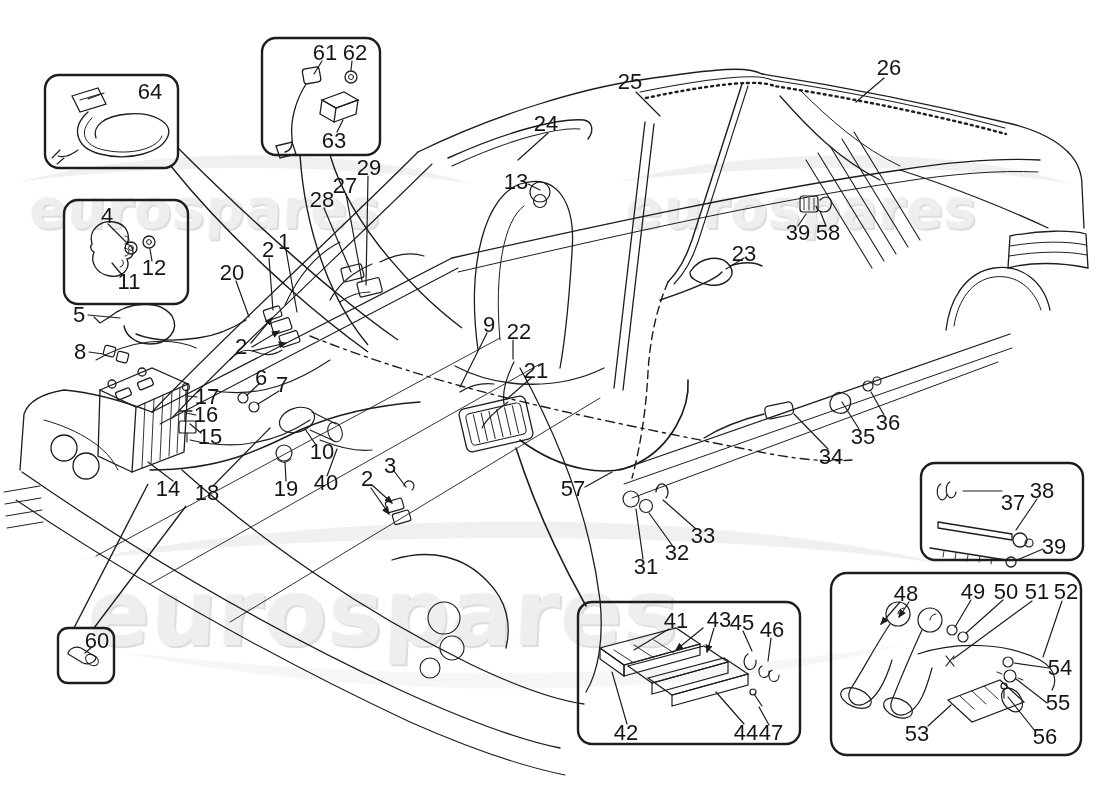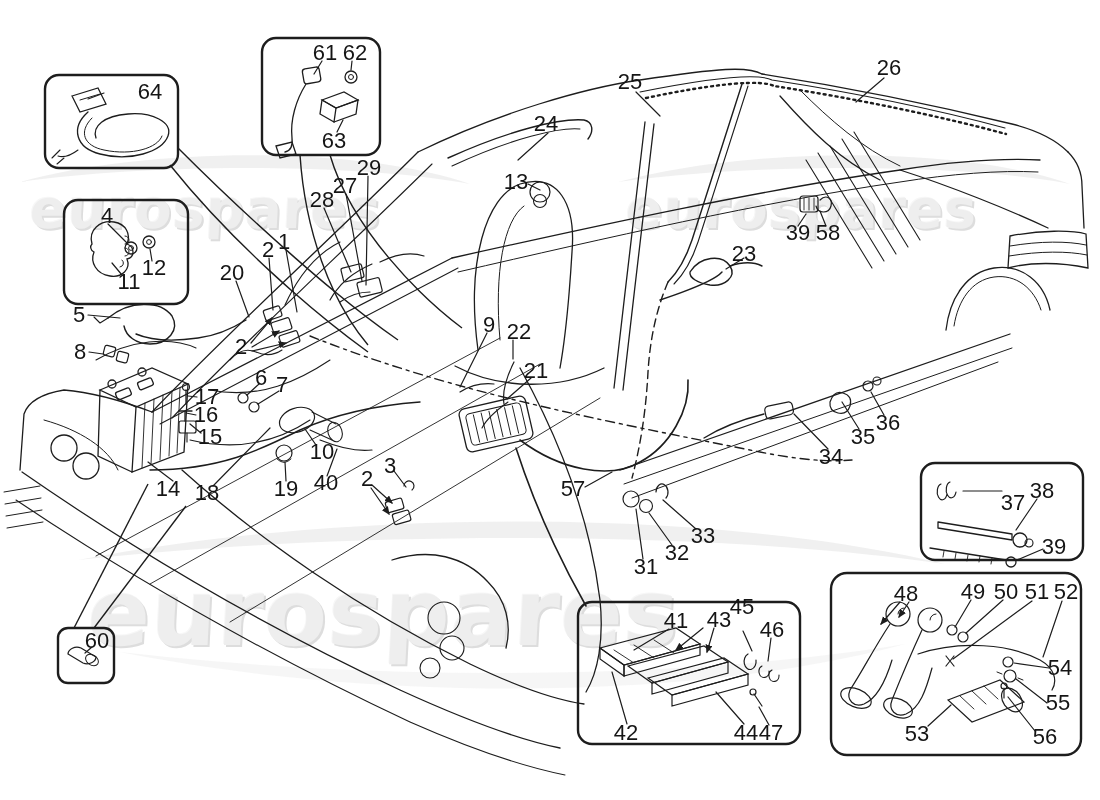--- a/index.html
+++ b/index.html
@@ -379,21 +379,21 @@
     <span class="callout" style="left: 334px; top: 141px;">63</span>
     <span class="callout" style="left: 107px; top: 216px;">4</span>
     <span class="callout" style="left: 154px; top: 268px;">12</span>
     <span class="callout" style="left: 129px; top: 282px;">11</span>
     <span class="callout" style="left: 97px; top: 641px;">60</span>
     <span class="callout" style="left: 1013px; top: 491px; margin-top: 12px;">37</span>
     <span class="callout" style="left: 1042px; top: 491px;">38</span>
     <span class="callout" style="left: 1054px; top: 547px;">39</span>
     <span class="callout" style="left: 676px; top: 621px;">41</span>
     <span class="callout" style="left: 711px; top: 620px; margin-left: 8px;">43</span>
-    <span class="callout" style="left: 742px; top: 607px;">45</span>
+    <span class="callout" style="left: 742px; top: 623px;">45</span>
     <span class="callout" style="left: 772px; top: 630px;">46</span>
     <span class="callout" style="left: 626px; top: 733px;">42</span>
     <span class="callout" style="left: 746px; top: 733px;">44</span>
     <span class="callout" style="left: 771px; top: 733px;">47</span>
     <span class="callout" style="left: 906px; top: 594px;">48</span>
     <span class="callout" style="left: 973px; top: 592px;">49</span>
     <span class="callout" style="left: 1006px; top: 592px;">50</span>
     <span class="callout" style="left: 1037px; top: 592px;">51</span>
     <span class="callout" style="left: 1066px; top: 592px;">52</span>
     <span class="callout" style="left: 1060px; top: 668px;">54</span>

